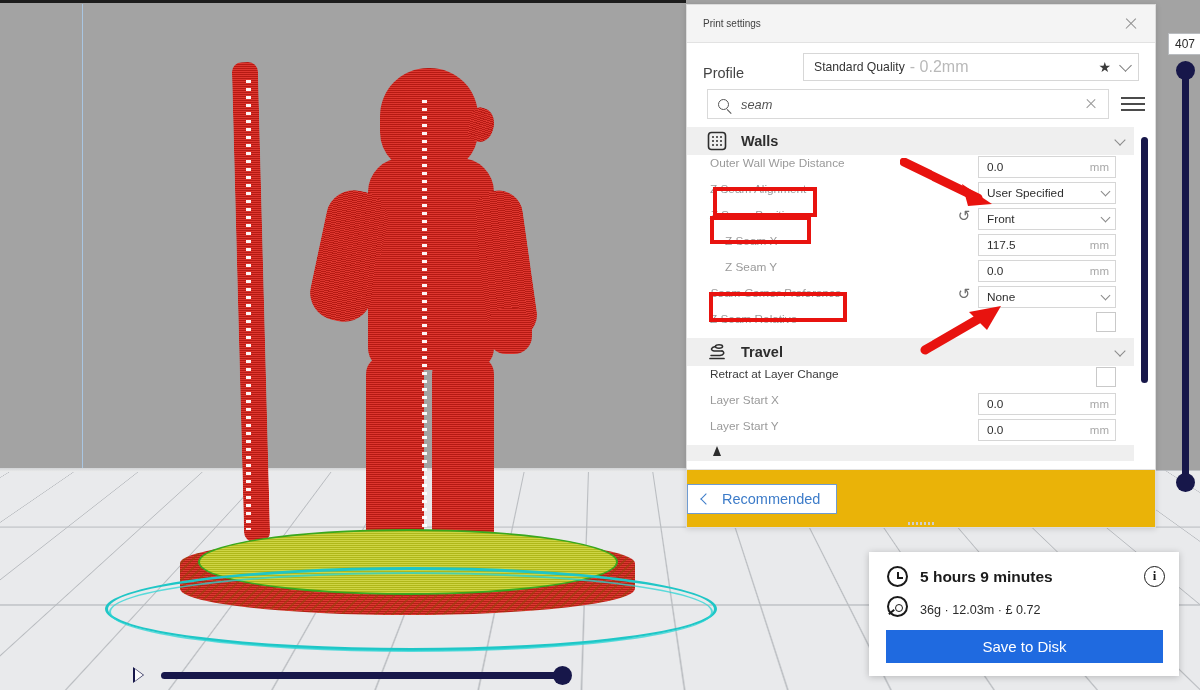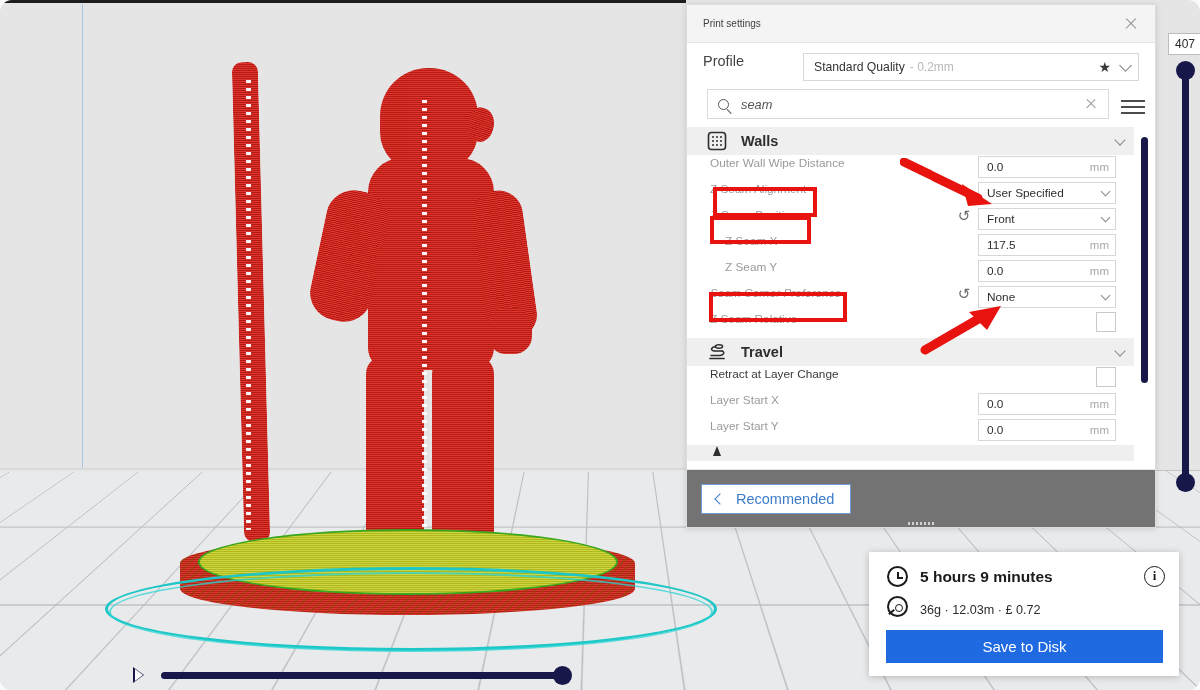--- a/index.html
+++ b/index.html
@@ -6,21 +6,21 @@
   html, body { width: 1200px; height: 690px; overflow: hidden; }
   body {
     font-family: "Liberation Sans", sans-serif;
     background: #fafafa;
     position: relative;
   }
 
   
   #viewport {
     position: absolute; left: 0; top: 0; width: 1200px; height: 690px;
-    background: #e5e5e5; overflow: hidden; border-radius: 12px;
+    background: #a3a3a3; overflow: hidden;
   }
   #top-bar-strip {
     position: absolute; left: 0; top: 0; width: 686px; height: 3px;
     background: #1c1c1c;
   }
   
   .vol-line {
     position: absolute; width: 1px; background: #a9c6e2;
   }
   
@@ -155,38 +155,38 @@
     opacity: .65;
   }
   #panel-close::before, #panel-close::after {
     content: ""; position: absolute; left: 5px; top: 11px;
     width: 14px; height: 1.4px; background: #555;
   }
   #panel-close::before { transform: rotate(45deg); }
   #panel-close::after { transform: rotate(-45deg); }
 
   #profile-row {
-    display: flex; align-items: flex-start; padding: 10px 16px 6px 16px; flex: none;
+    display: flex; align-items: flex-end; padding: 10px 16px 6px 16px; flex: none;
   }
   #profile-label { font-size: 14.5px; color: #444; width: 100px; }
   #profile-select {
     flex: 1; height: 28px; border: 1px solid #d7d7d7; background: #fff;
     display: flex; align-items: center; padding: 0 8px 0 10px; cursor: pointer;
   }
   #profile-name { font-size: 12.2px; color: #333; }
-  #profile-sub { font-size: 12px; color: #b9b9b9; margin-left: 5px; }
+  #profile-sub { font-size: 16px; color: #b9b9b9; margin-left: 5px; }
   #profile-spacer { flex: 1; }
   .star-icon { color: #3b3b3b; font-size: 14px; margin-right: 10px; }
   .chev {
     width: 9px; height: 9px; border-right: 1.5px solid #7a7a7a;
     border-bottom: 1.5px solid #7a7a7a; transform: rotate(45deg);
     margin-bottom: 3px; flex: none;
   }
 
-  #search-row { display: flex; align-items: flex-end; padding: 2px 4px 8px 20px; flex: none; }
+  #search-row { display: flex; align-items: center; padding: 2px 4px 8px 20px; flex: none; }
   #search-box {
     flex: 1; height: 30px; border: 1px solid #d9d9d9; background: #fff;
     display: flex; align-items: center; padding: 0 8px 0 10px;
   }
   .mag {
     width: 11px; height: 11px; border: 1.4px solid #555; border-radius: 50%;
     position: relative; flex: none; margin-right: 12px;
   }
   .mag::after {
     content: ""; position: absolute; right: -4px; bottom: -4px;
@@ -251,21 +251,21 @@
   }
 
   
   #list-scroll {
     position: absolute; right: 7px; top: 10px; width: 7px; height: 246px;
     background: #17174a; border-radius: 4px;
   }
 
   #panel-footer {
     height: 58px; border-top: 1px solid #e3e3e3; display: flex; align-items: center;
-    padding-left: 14px; flex: none; background: #737373;
+    flex: none; background: #eab308;
   }
   #recommended-btn {
     height: 30px; border: 1px solid #6f9bd1; background: #fff; color: #3d7cc9;
     display: flex; align-items: center; padding: 0 16px 0 10px; cursor: pointer;
     font-size: 14.5px;
   }
   .chev-left {
     width: 8px; height: 8px; border-left: 1.6px solid #3d7cc9;
     border-bottom: 1.6px solid #3d7cc9; transform: rotate(45deg);
     margin-right: 12px; margin-left: 4px;

